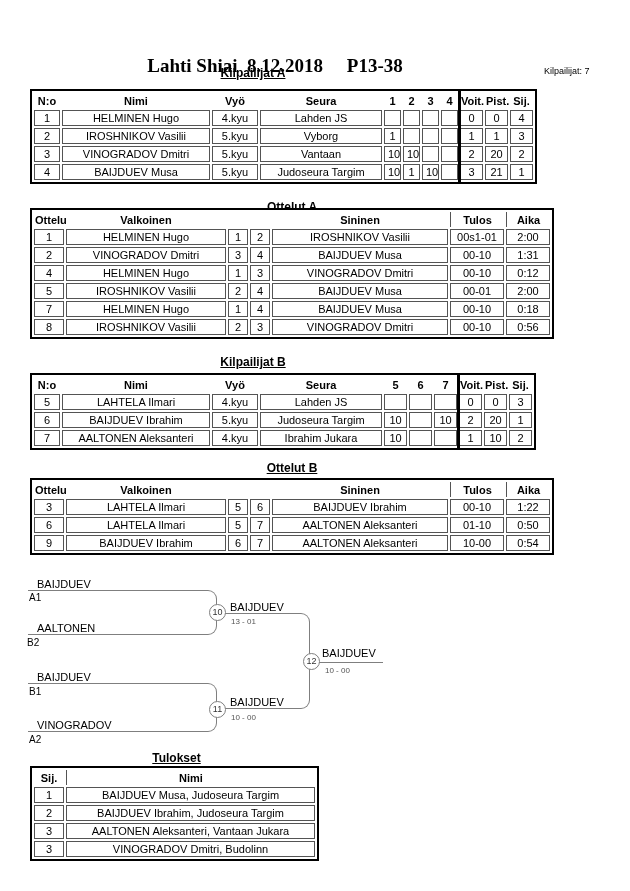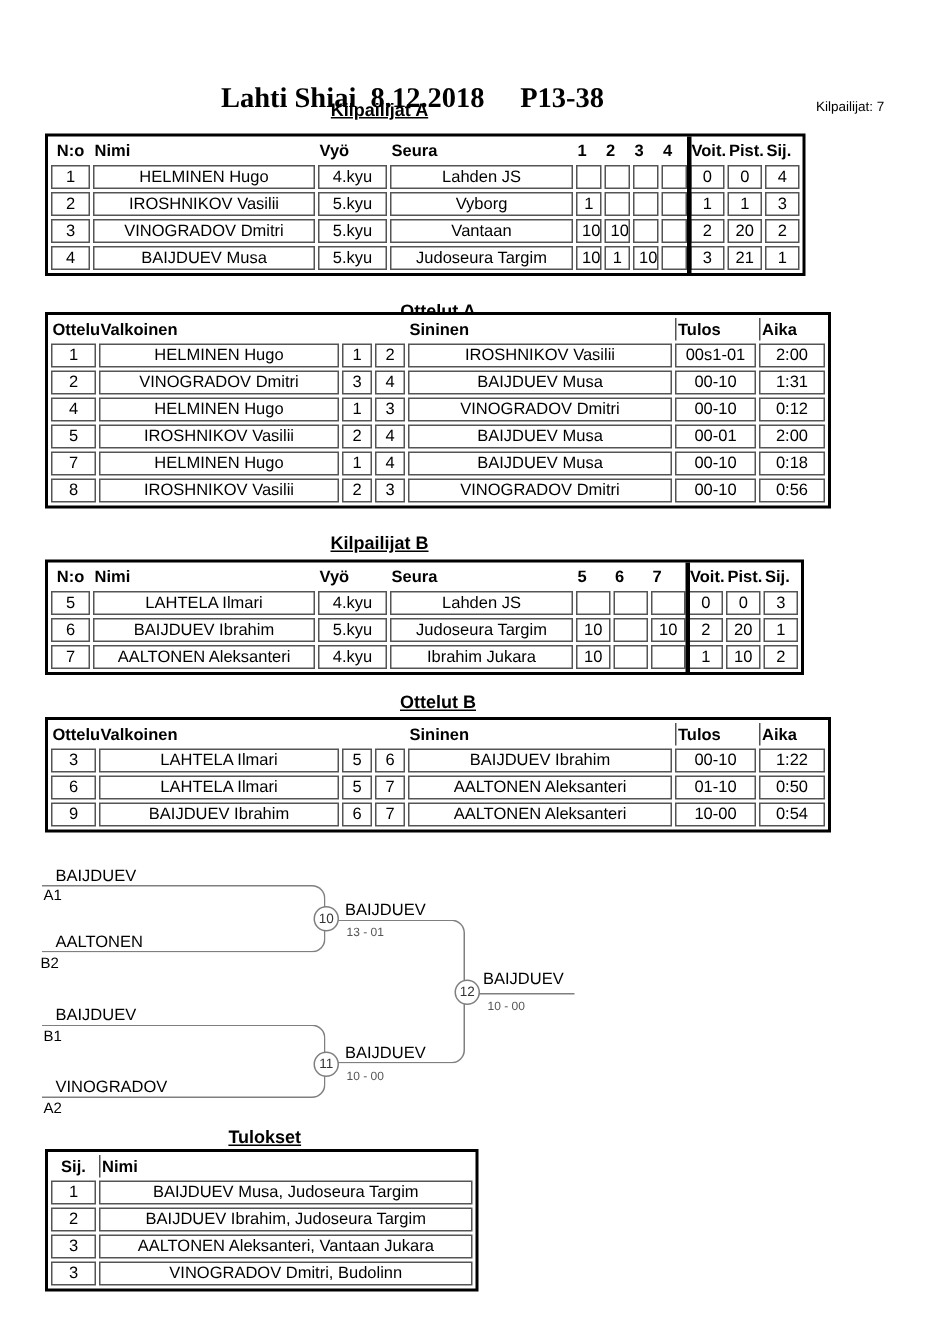--- a/index.html
+++ b/index.html
@@ -12,21 +12,21 @@
   .abs { position:absolute; }
 
   .main-title { top:55px; left:110px; width:330px; text-align:center;
     font-size:19px; font-weight:bold; white-space:pre;font-family:Liberation Serif, serif; }
   .sec-title { font-size:12px; font-weight:bold; text-align:center; white-space:pre;text-decoration:underline; }
   .count-label { top:66px; left:544px; font-size:9px; }
 
   .tbl-wrap { position:absolute; border:2px solid #000; background:#fff; }
   table { border-collapse:separate; border-spacing:2px; table-layout:fixed; }
   th { font-size:11px; font-weight:bold; height:15px; padding:0 1px;
-       white-space:nowrap; overflow:visible; text-align:left; vertical-align:middle; }
+       white-space:nowrap; overflow:visible; text-align:center; vertical-align:middle; }
   td { font-size:11px; height:16px; padding:0 3px; border:1px solid #545454;
        white-space:nowrap; overflow:hidden; vertical-align:middle; background:#fff; }
   .l { text-align:center; }
   .c { text-align:center; }
   th.l { padding-left:1px; }
   th.bl { border-left:1px solid #545454; }
   .vline { position:absolute; top:0; bottom:0; width:3px; background:#000; z-index:3; }
 
   
   .br-pair { position:absolute; border:1px solid #7f7f7f; border-left:none;

